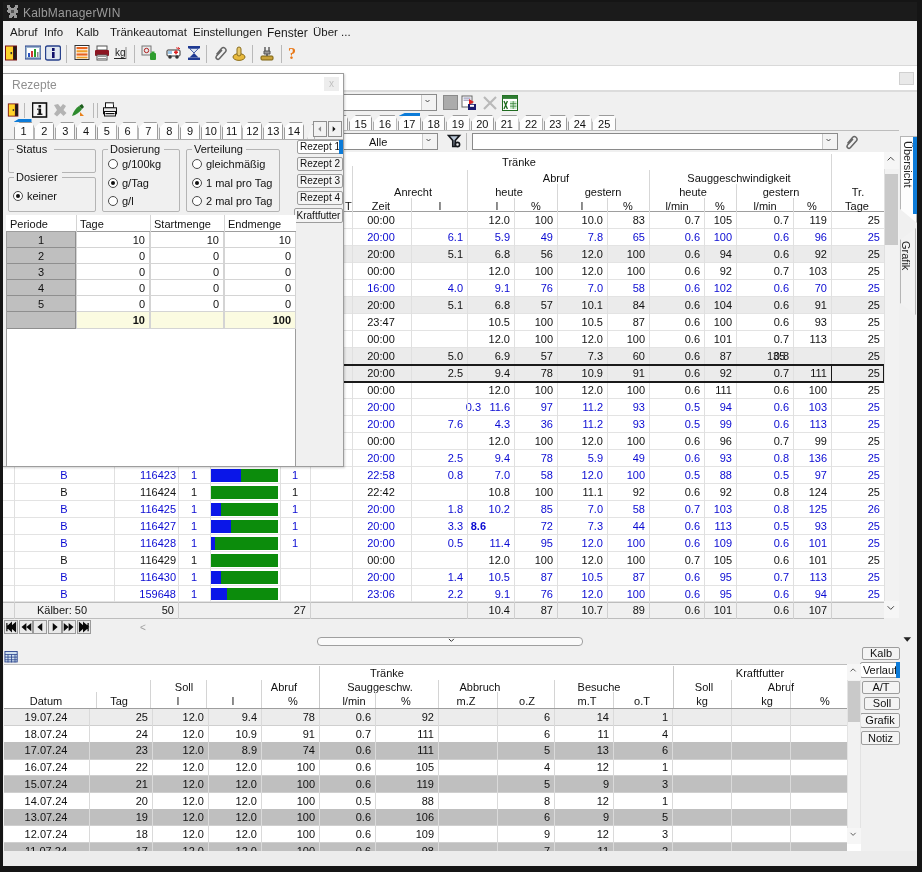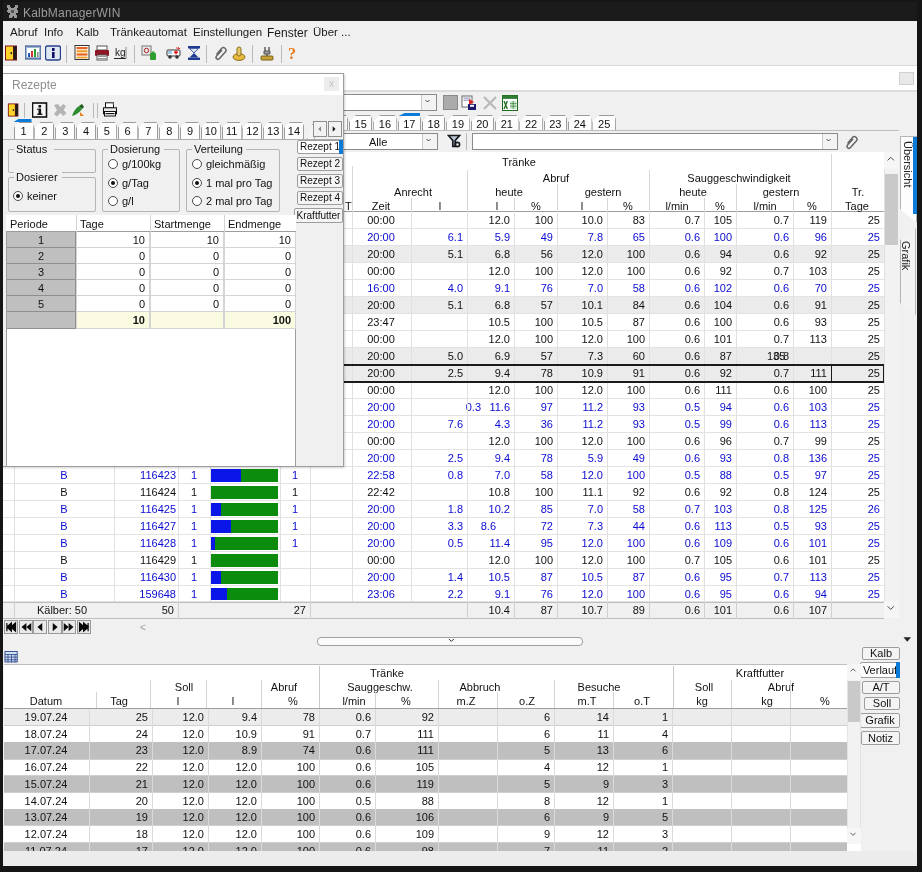--- a/index.html
+++ b/index.html
@@ -427,21 +427,21 @@
 <div style="left:820px;top:503px;width:60px;text-align:right;color:#0a0ad2;">26</div>
 <div style="left:14px;top:503px;width:100px;text-align:center;color:#0a0ad2;">B</div>
 <div style="left:114px;top:503px;width:62px;text-align:right;color:#0a0ad2;">116425</div>
 <div style="left:178px;top:503px;width:32px;text-align:center;color:#0a0ad2;">1</div>
 <div style="left:211px;top:503px;width:67px;height:13px;background:#0c8c0c;"></div>
 <div style="left:211px;top:503px;width:10px;height:13px;background:#0a16e8;"></div>
 <div style="left:280px;top:503px;width:30px;text-align:center;color:#0a0ad2;">1</div>
 <div style="left:2px;top:534px;width:882px;height:1px;background:#e3e3e3;"></div>
 <div style="left:381px;top:520px;transform:translateX(-50%);white-space:nowrap;color:#0a0ad2;">20:00</div>
 <div style="left:403px;top:520px;width:60px;text-align:right;color:#0a0ad2;">3.3</div>
-<div style="left:436px;top:520px;width:60px;text-align:right;color:#0a0ad2;">8.6</div>
+<div style="left:426px;top:520px;width:60px;text-align:right;color:#0a0ad2;font-weight:bold;">8.6</div>
 <div style="left:493px;top:520px;width:60px;text-align:right;color:#0a0ad2;">72</div>
 <div style="left:543px;top:520px;width:60px;text-align:right;color:#0a0ad2;">7.3</div>
 <div style="left:585px;top:520px;width:60px;text-align:right;color:#0a0ad2;">44</div>
 <div style="left:640px;top:520px;width:60px;text-align:right;color:#0a0ad2;">0.6</div>
 <div style="left:672px;top:520px;width:60px;text-align:right;color:#0a0ad2;">113</div>
 <div style="left:729px;top:520px;width:60px;text-align:right;color:#0a0ad2;">0.5</div>
 <div style="left:767px;top:520px;width:60px;text-align:right;color:#0a0ad2;">93</div>
 <div style="left:820px;top:520px;width:60px;text-align:right;color:#0a0ad2;">25</div>
 <div style="left:14px;top:520px;width:100px;text-align:center;color:#0a0ad2;">B</div>
 <div style="left:114px;top:520px;width:62px;text-align:right;color:#0a0ad2;">116427</div>

